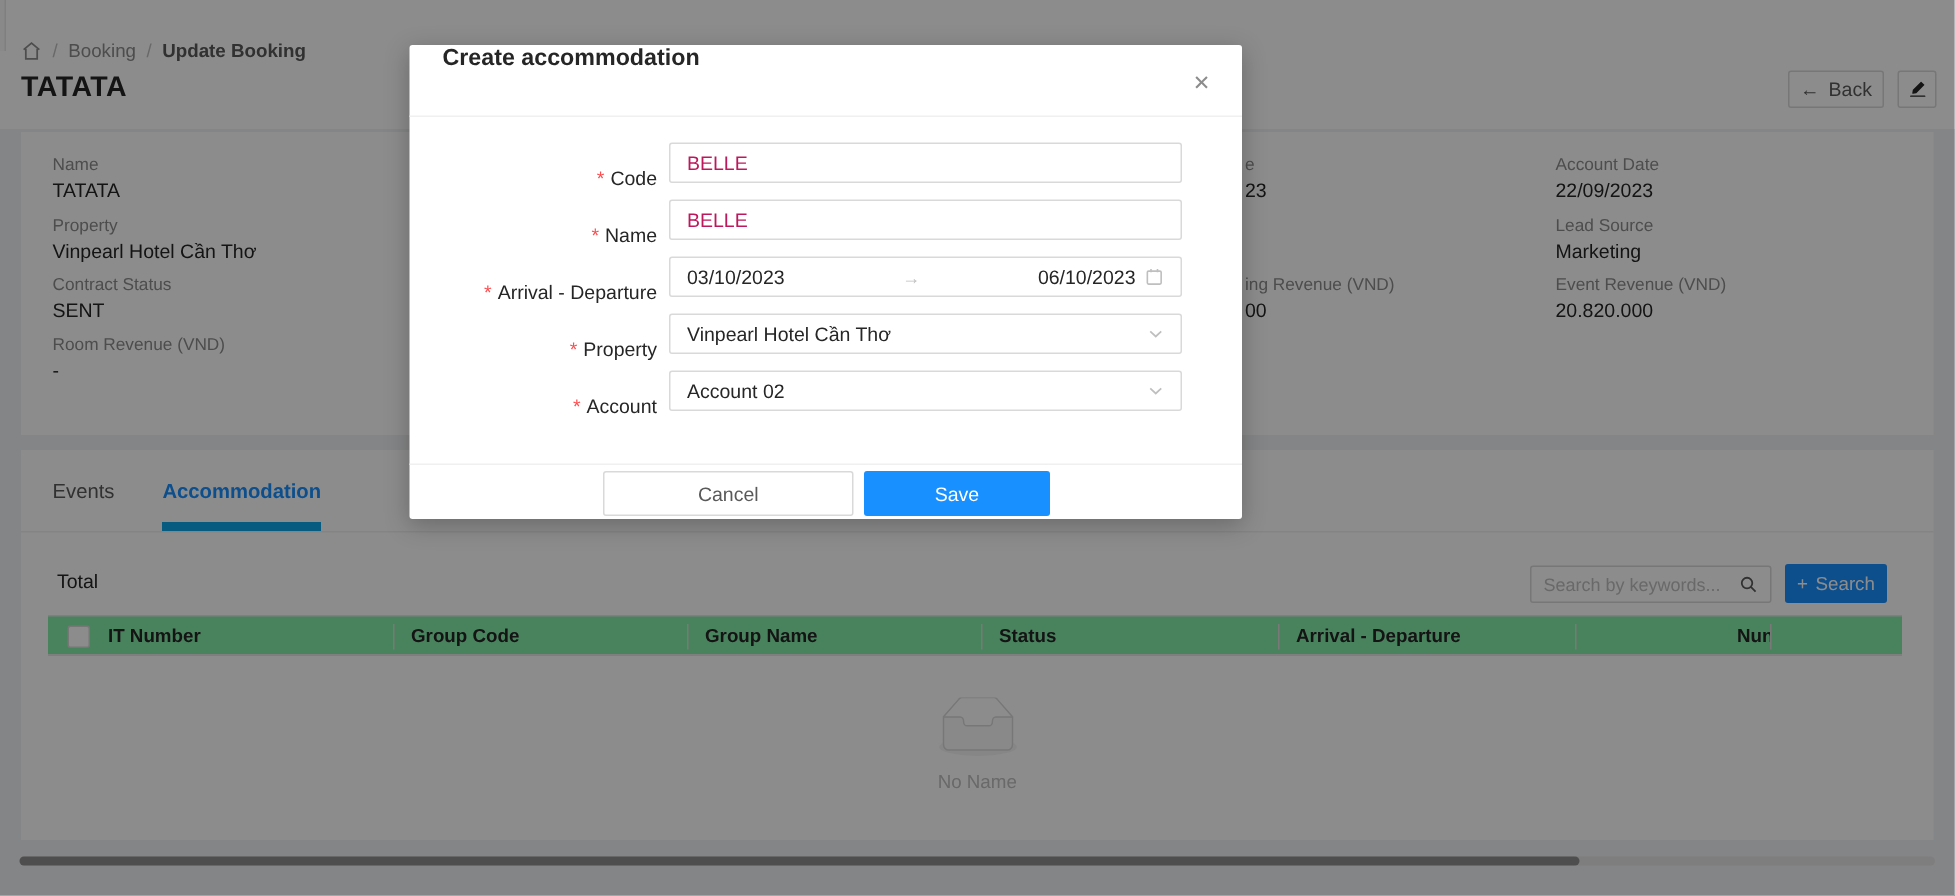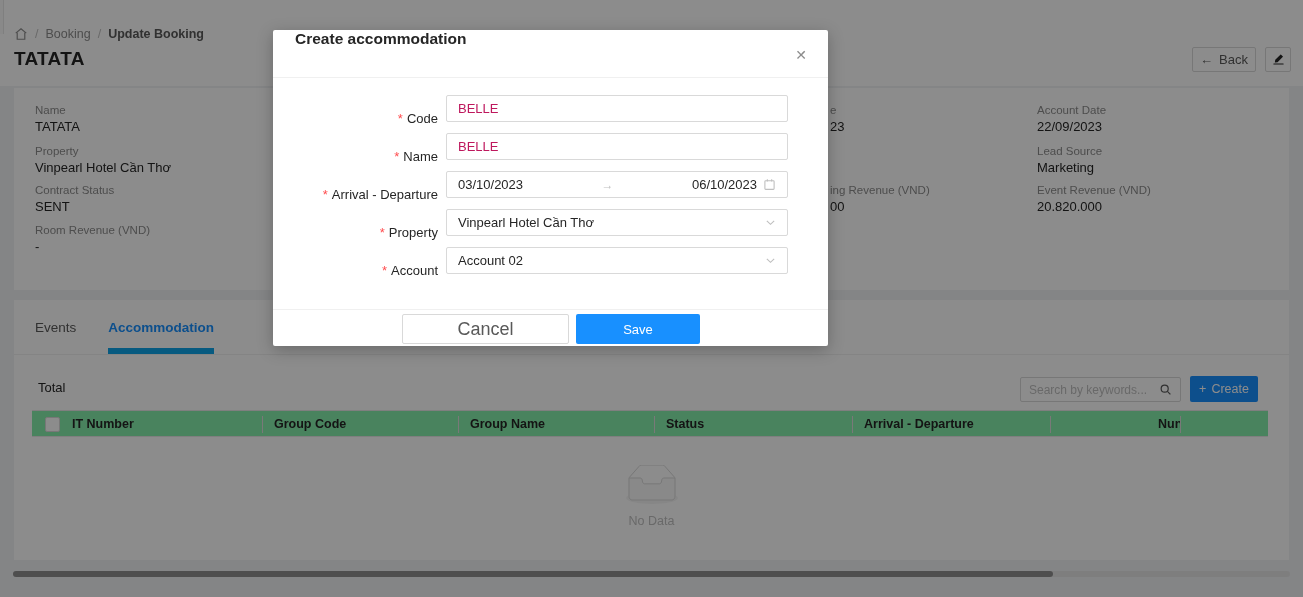--- a/index.html
+++ b/index.html
@@ -61,21 +61,21 @@
   .frow { display:flex; align-items:center; margin-bottom:11px; height:27px; }
   .flabel { flex:0 0 165px; text-align:right; font-size:13px; color:#262626; white-space:nowrap;margin-top:20px; }
   .req { color:#ff4d4f; margin-right:4px; font-size:13px; }
   .fctl { margin-left:8px; width:342px; height:27px; border:1px solid #d9d9d9; border-radius:2px; display:flex; align-items:center; padding:0 11px; font-size:13px; color:#262626; background:#fff; }
   .fctl input { border:none; outline:none; width:100%; font-size:13px; color:#be185d; font-family:inherit; }
   .daterange { justify-content:space-between; gap:6px; }
   .daterange .d { flex:0 0 auto; }
   .daterange .arrow { color:#bfbfbf; flex:1; text-align:center; font-size:12px; }
   .select { justify-content:space-between; cursor:pointer; }
   .modal-footer { position:absolute; left:0; bottom:0; width:100%; height:37px; border-top:1px solid #f0f0f0; }
-  .cancel-btn { position:absolute; left:129px; top:4px; width:167px; height:30px; background:#fff; border:1px solid #d9d9d9; border-radius:2px; font-size:18px; color:#595959; cursor:pointer; }
+  .cancel-btn { position:absolute; left:129px; top:4px; width:167px; height:30px; background:#fff; border:1px solid #d9d9d9; border-radius:2px; font-size:13px; color:#595959; cursor:pointer; }
   .save-btn { position:absolute; left:303px; top:4px; width:124px; height:30px; background:#1890ff; border:none; border-radius:2px; font-size:13px; color:#fff; cursor:pointer; }
 
   .icon { display:inline-flex; align-items:center; justify-content:center; }
 </style>
 </head>
 <body>
 
 <div class="page">
 
   <div class="header-card">
@@ -162,21 +162,21 @@
       <span class="icon">
         <svg width="13" height="13" viewBox="0 0 24 24" fill="none" stroke="#595959" stroke-width="2.2">
             <circle cx="10.5" cy="10.5" r="6.5"></circle>
             <path d="M15.5 15.5 21 21"></path>
           </svg>
       </span>
     </div>
 
     <button class="create-btn">
       <span>+</span>
-      <span>Create</span>
+      <span>Search</span>
     </button>
 
     <div class="thead">
       <div class="chkbox"></div>
       <div class="th" style="left:40px;">IT Number</div>
       <div class="th" style="left:242px;">Group Code</div>
       <div class="th" style="left:438px;">Group Name</div>
       <div class="th" style="left:634px;">Status</div>
       <div class="th" style="left:832px;">Arrival - Departure</div>
       <div class="th" style="left:1126px; width:22px;">Nun</div>
@@ -191,21 +191,21 @@
     <div class="empty">
       <span class="icon">
         <svg width="64" height="41" viewBox="0 0 64 41">
             <ellipse cx="32" cy="33" rx="26" ry="6" fill="#f5f5f5"></ellipse>
             <g stroke="#d9d9d9" fill="none">
               <path d="M55 12.76 44.854 1.258C44.367.474 43.656 0 42.907 0H21.093c-.749 0-1.46.474-1.947 1.257L9 12.761"></path>
               <path d="M41.613 15.931c0-1.605.994-2.93 2.227-2.931H55v18.137C55 33.26 53.68 35 52.05 35h-40.1C10.32 35 9 33.259 9 31.137V13h11.16c1.233 0 2.227 1.323 2.227 2.928v.022c0 1.605 1.005 2.901 2.237 2.901h14.752c1.232 0 2.237-1.308 2.237-2.913v-.007z" fill="#fafafa"></path>
             </g>
           </svg>
       </span>
-      <div class="empty-text">No Data</div>
+      <div class="empty-text">No Name</div>
     </div>
   </div>
 
   <div class="hscroll-track">
     <div class="hscroll-thumb"></div>
   </div>
 </div>
 
 <div class="mask"></div>
 

